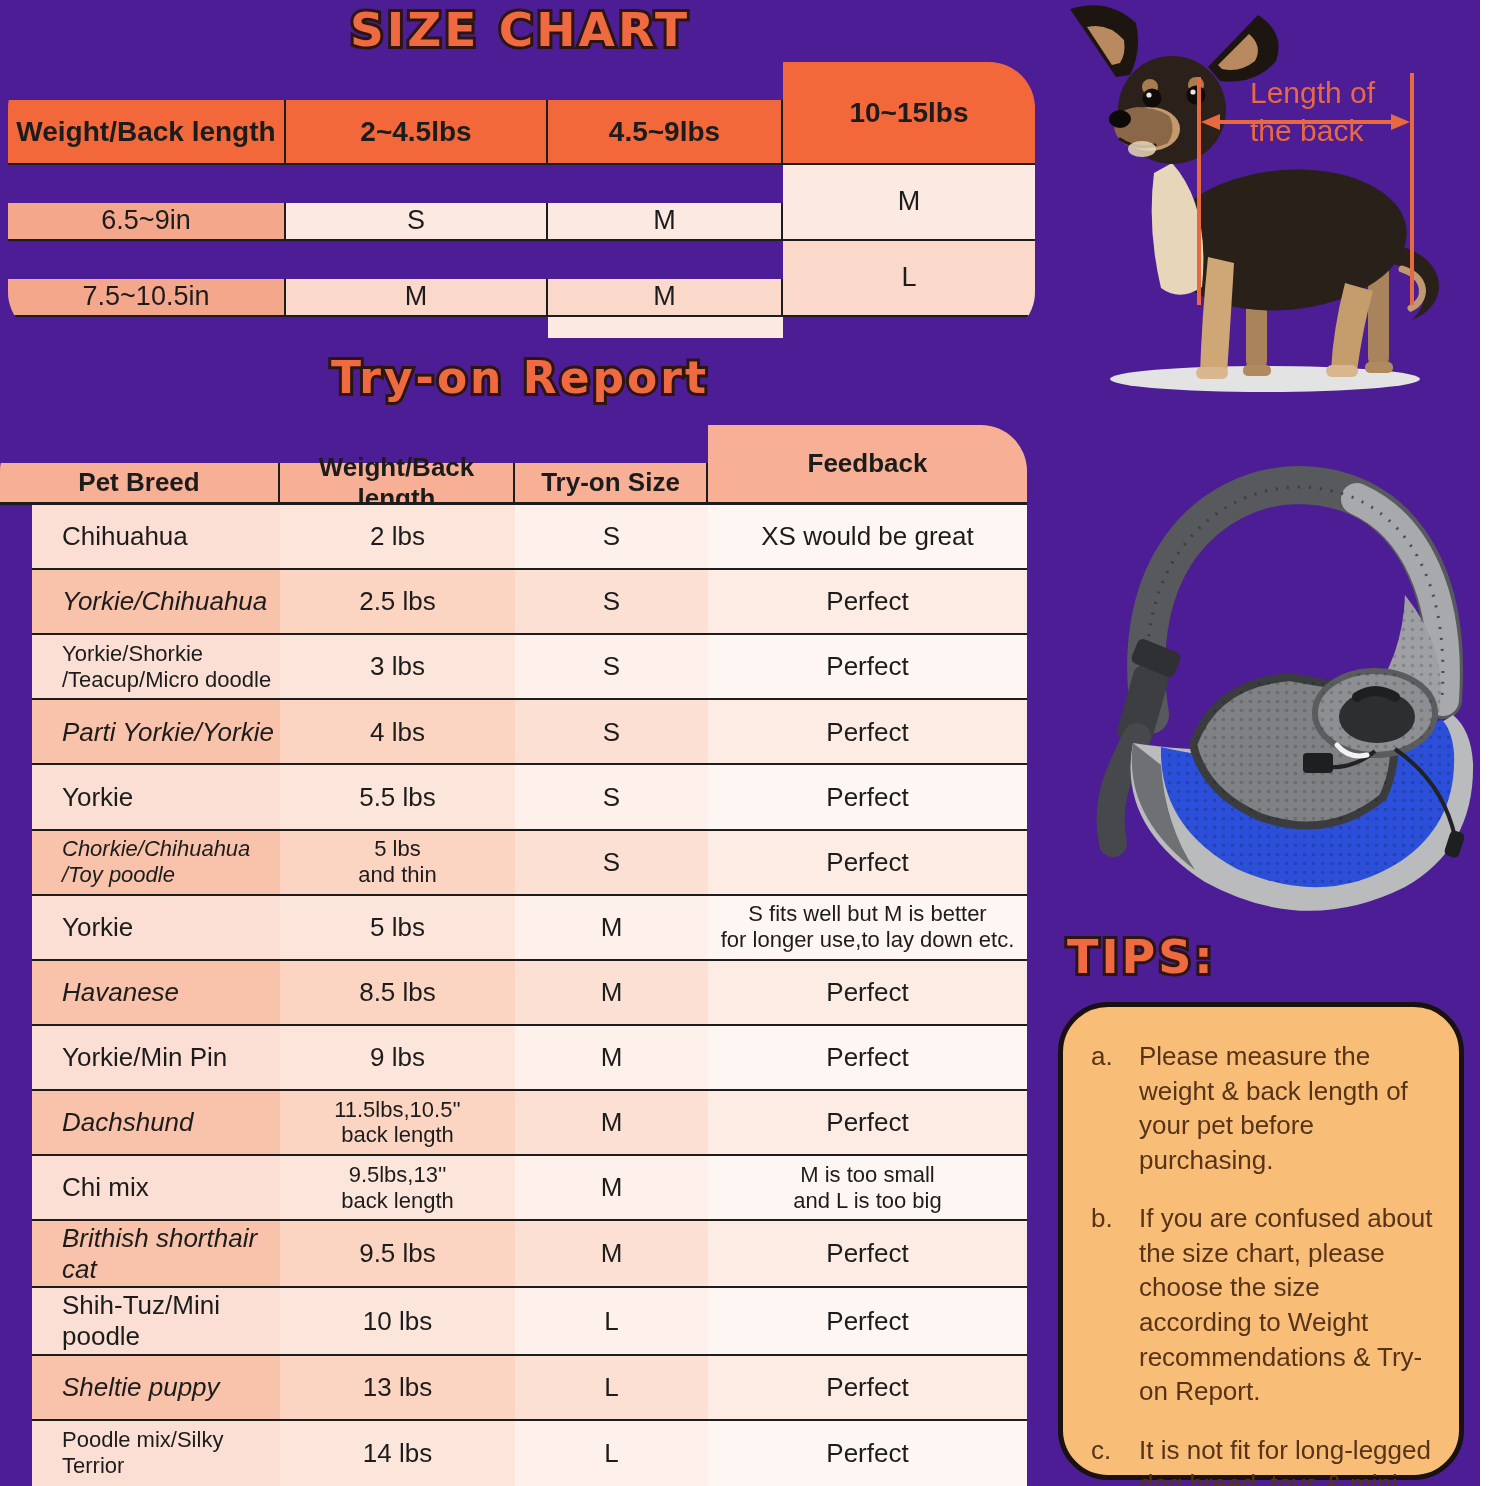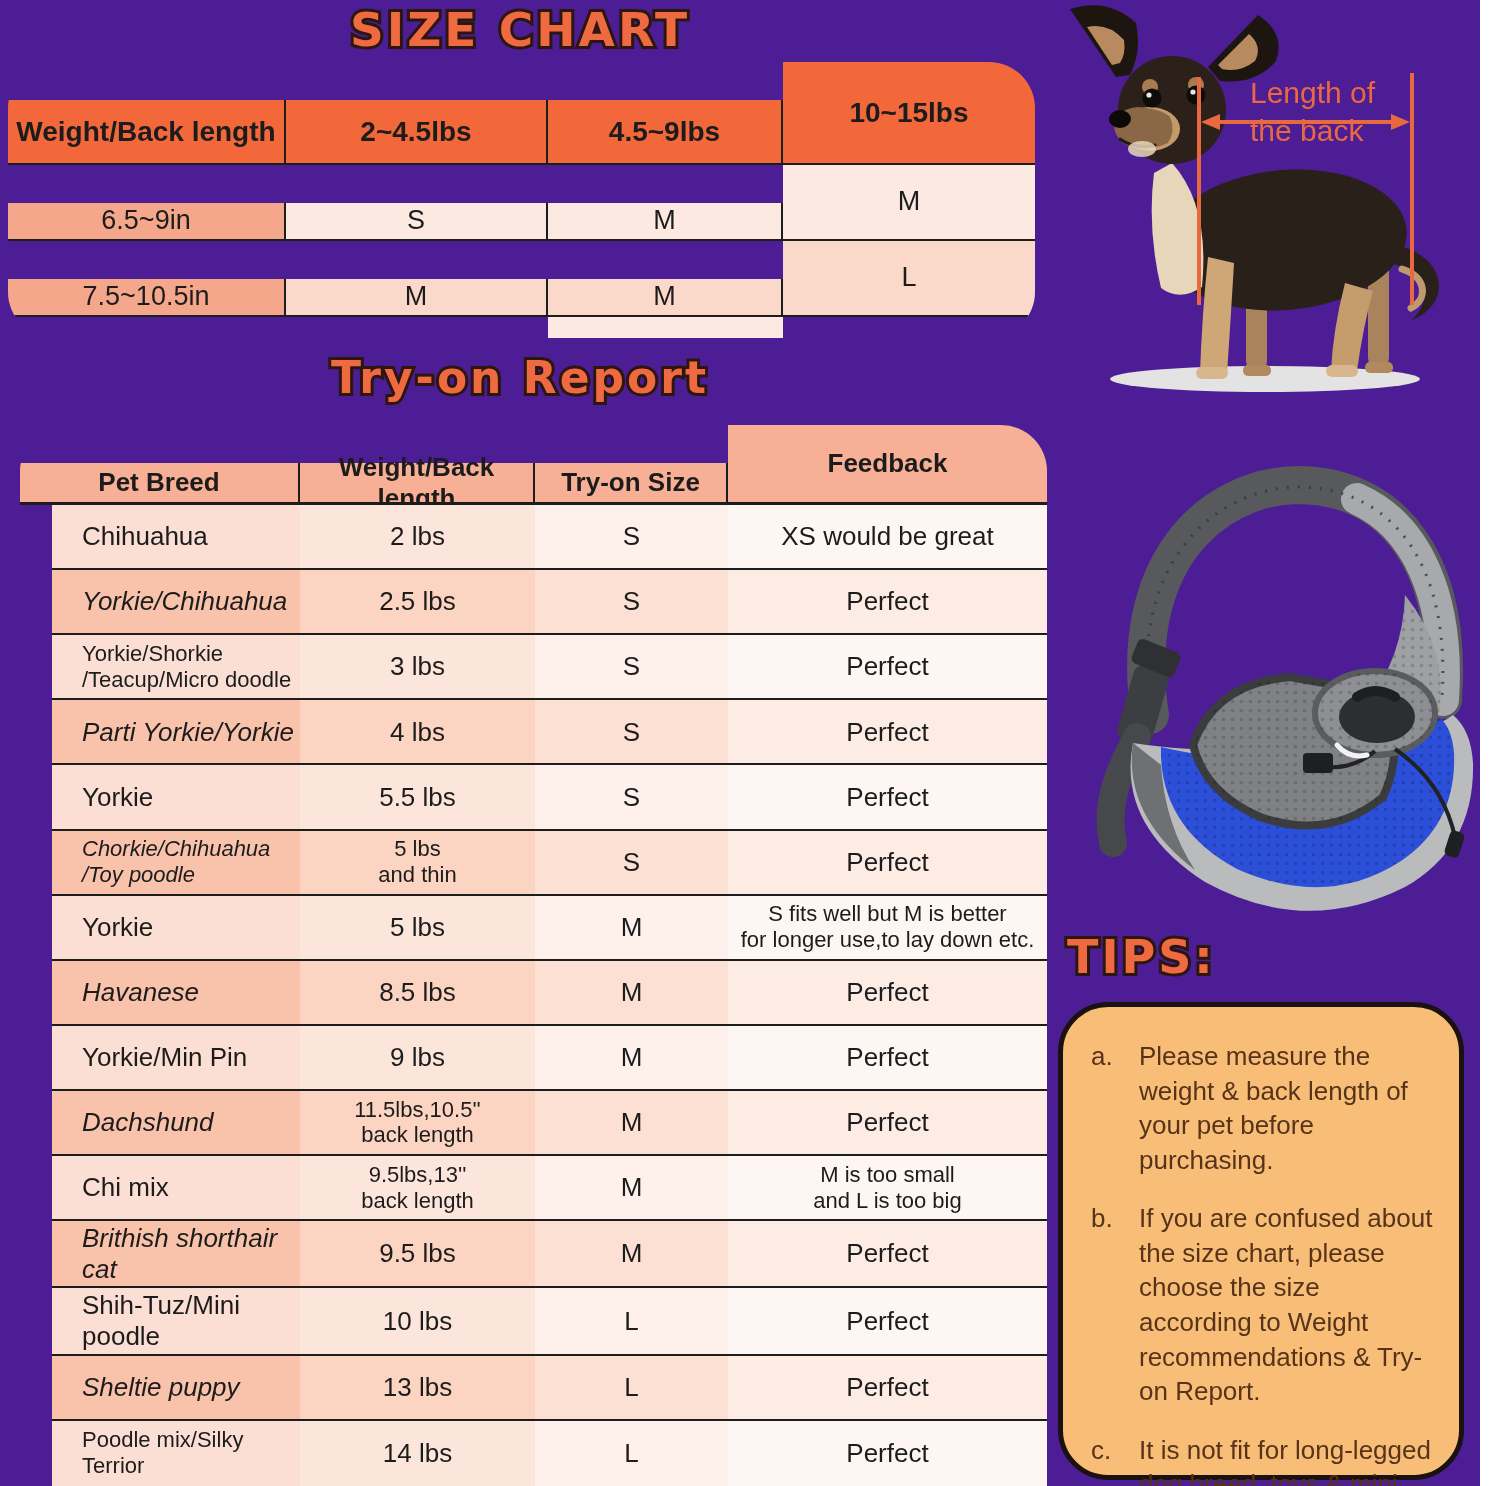--- a/index.html
+++ b/index.html
@@ -30,21 +30,21 @@
   .tryon-title{position:absolute;left:0;top:352px;width:1040px;text-align:center;font-size:44px;}
   .tips-title{position:absolute;left:1067px;top:920px;font-size:46px;margin-top:10px;}
 
   .size-table{
     position:absolute;left:8px;top:62px;width:1027px;height:276px;
     display:grid;grid-template-columns:278px 262px 235px 252px;
     grid-template-rows:103px 1fr 1fr 1fr;
     border-radius:46px;overflow:hidden;
   }
   .tryon-table{
-    position:absolute;left:20px;top:425px;width:1027px;height:1061px;
+    position:absolute;left:0;top:425px;width:1027px;height:1061px;
     display:grid;grid-template-columns:280px 235px 193px 319px;
     grid-template-rows:80px repeat(15,1fr);
     border-radius:46px 46px 0 0;overflow:hidden;
   }
   .cell{
     display:flex;align-items:center;justify-content:center;
     box-sizing:border-box;color:#1c1c1c;font-size:27px;
     white-space:pre-line;text-align:center;line-height:1.18;padding:2px 6px;
   }
   .bR{border-right:2px solid var(--line);margin-top:38px;}

